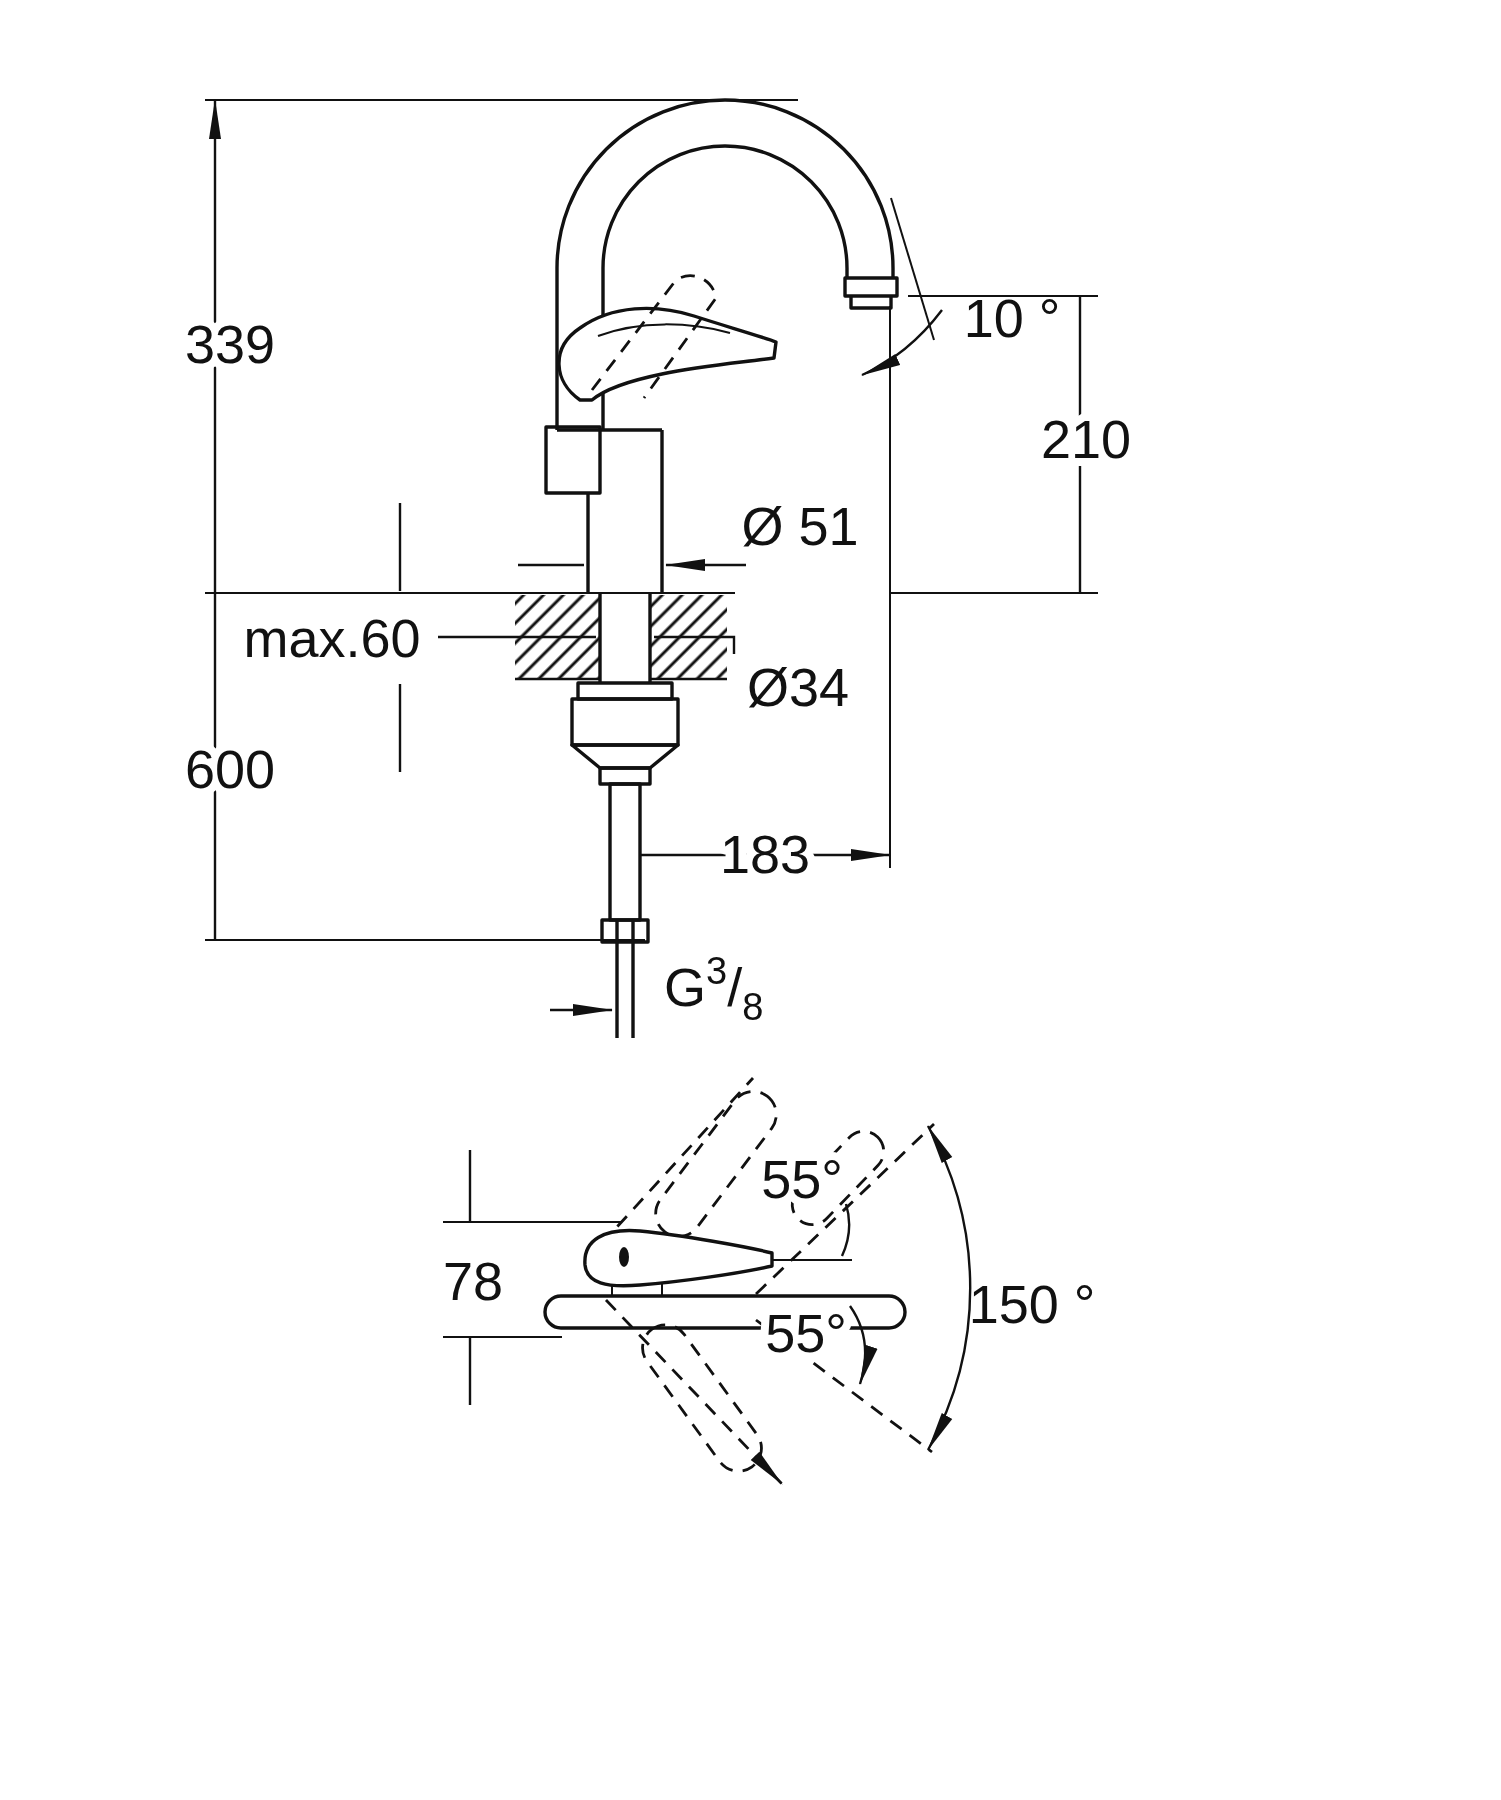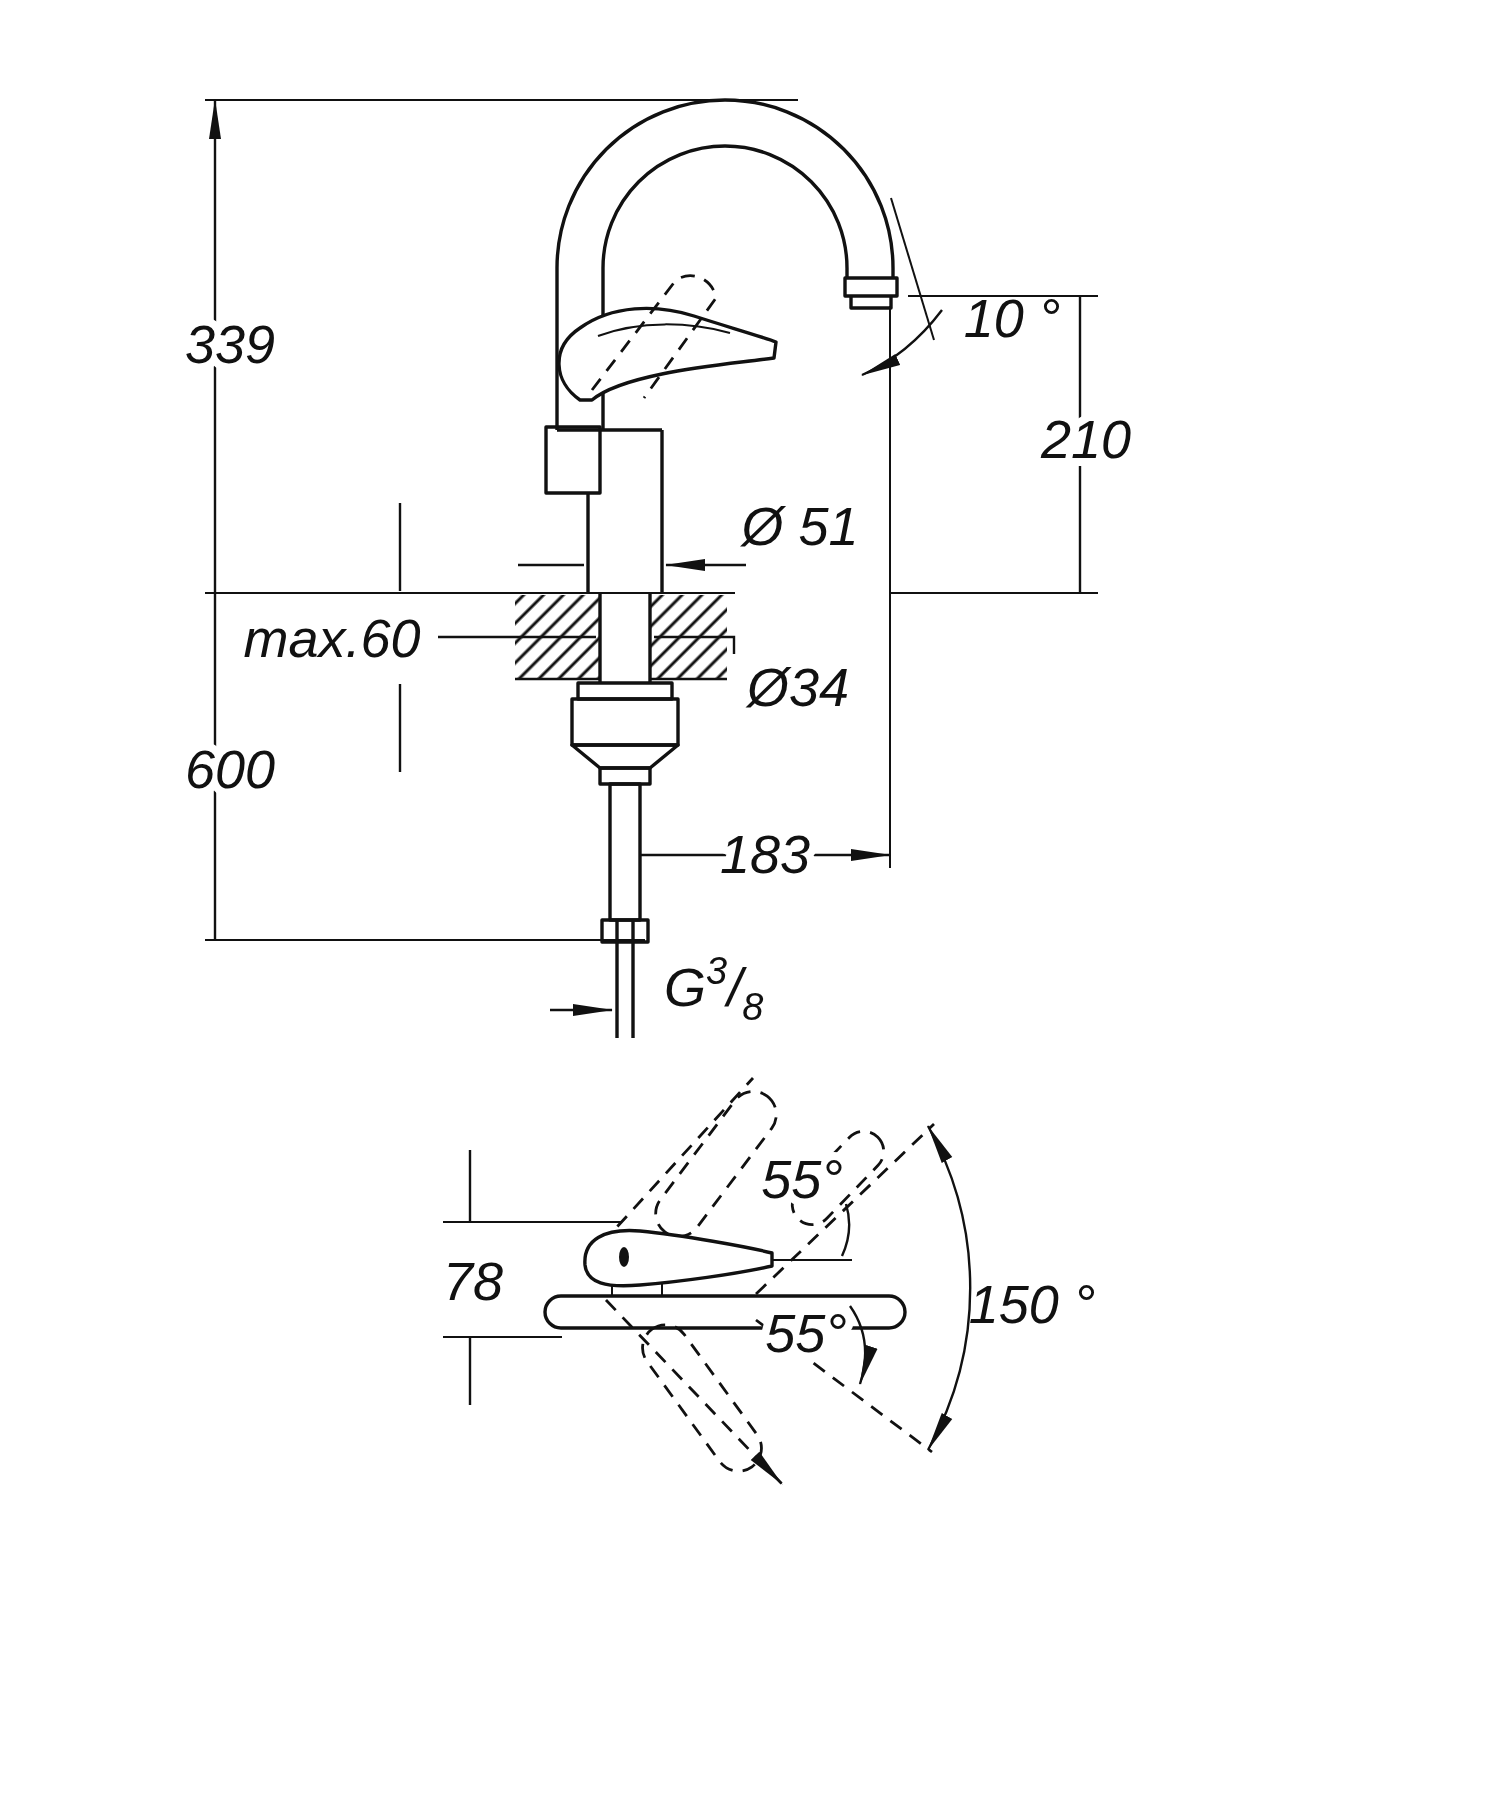--- a/index.html
+++ b/index.html
@@ -1,17 +1,17 @@
 <!DOCTYPE html>
 <html style="--line: #111111; --bg: #ffffff;"><head>
 <meta charset="utf-8">
 <style>
   :root{ --line:#111111; --bg:#ffffff; }
   html,body{ margin:0; padding:0; background:var(--bg); }
-  .stage{ width:1501px; height:1740px; background:var(--bg);font-style:italic; }
+  .stage{ width:1501px; height:1740px; background:var(--bg); }
   svg{ display:block; }
   .outline{ fill:none; stroke:var(--line); stroke-width:3.4; stroke-linejoin:round; }
   .outline-fill{ fill:#ffffff; stroke:var(--line); stroke-width:3.4; stroke-linejoin:round; }
   .thin{ fill:none; stroke:var(--line); stroke-width:2; }
   .dim{ fill:none; stroke:var(--line); stroke-width:2.4; }
   .dashed{ fill:none; stroke:var(--line); stroke-width:2.8; stroke-dasharray:14 10; }
   .lbl{ font-family:"Liberation Sans","DejaVu Sans",sans-serif; font-size:54px; fill:var(--line); }
   .small{ font-size:38px; }
   .halo{ paint-order:stroke; stroke:#ffffff; stroke-width:16px; stroke-linejoin:round; }
   .patline{ stroke:var(--line); }

